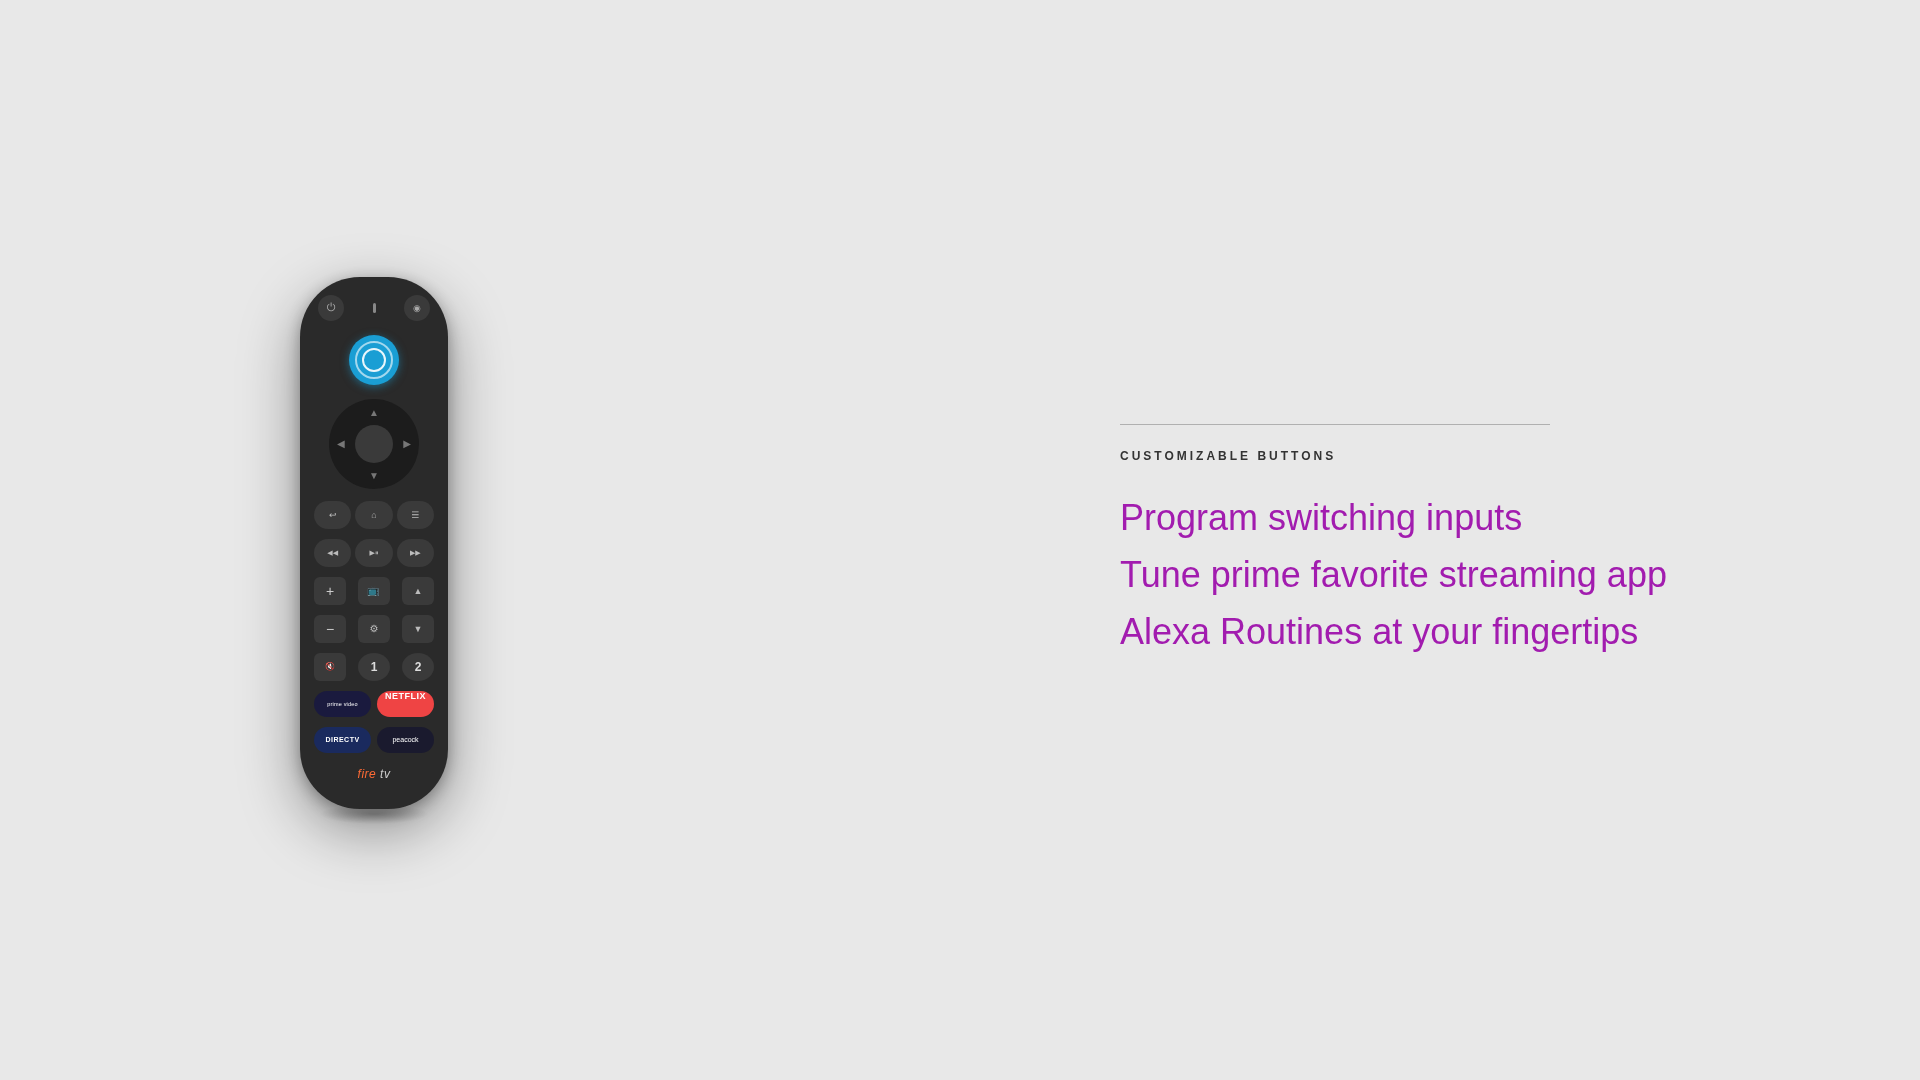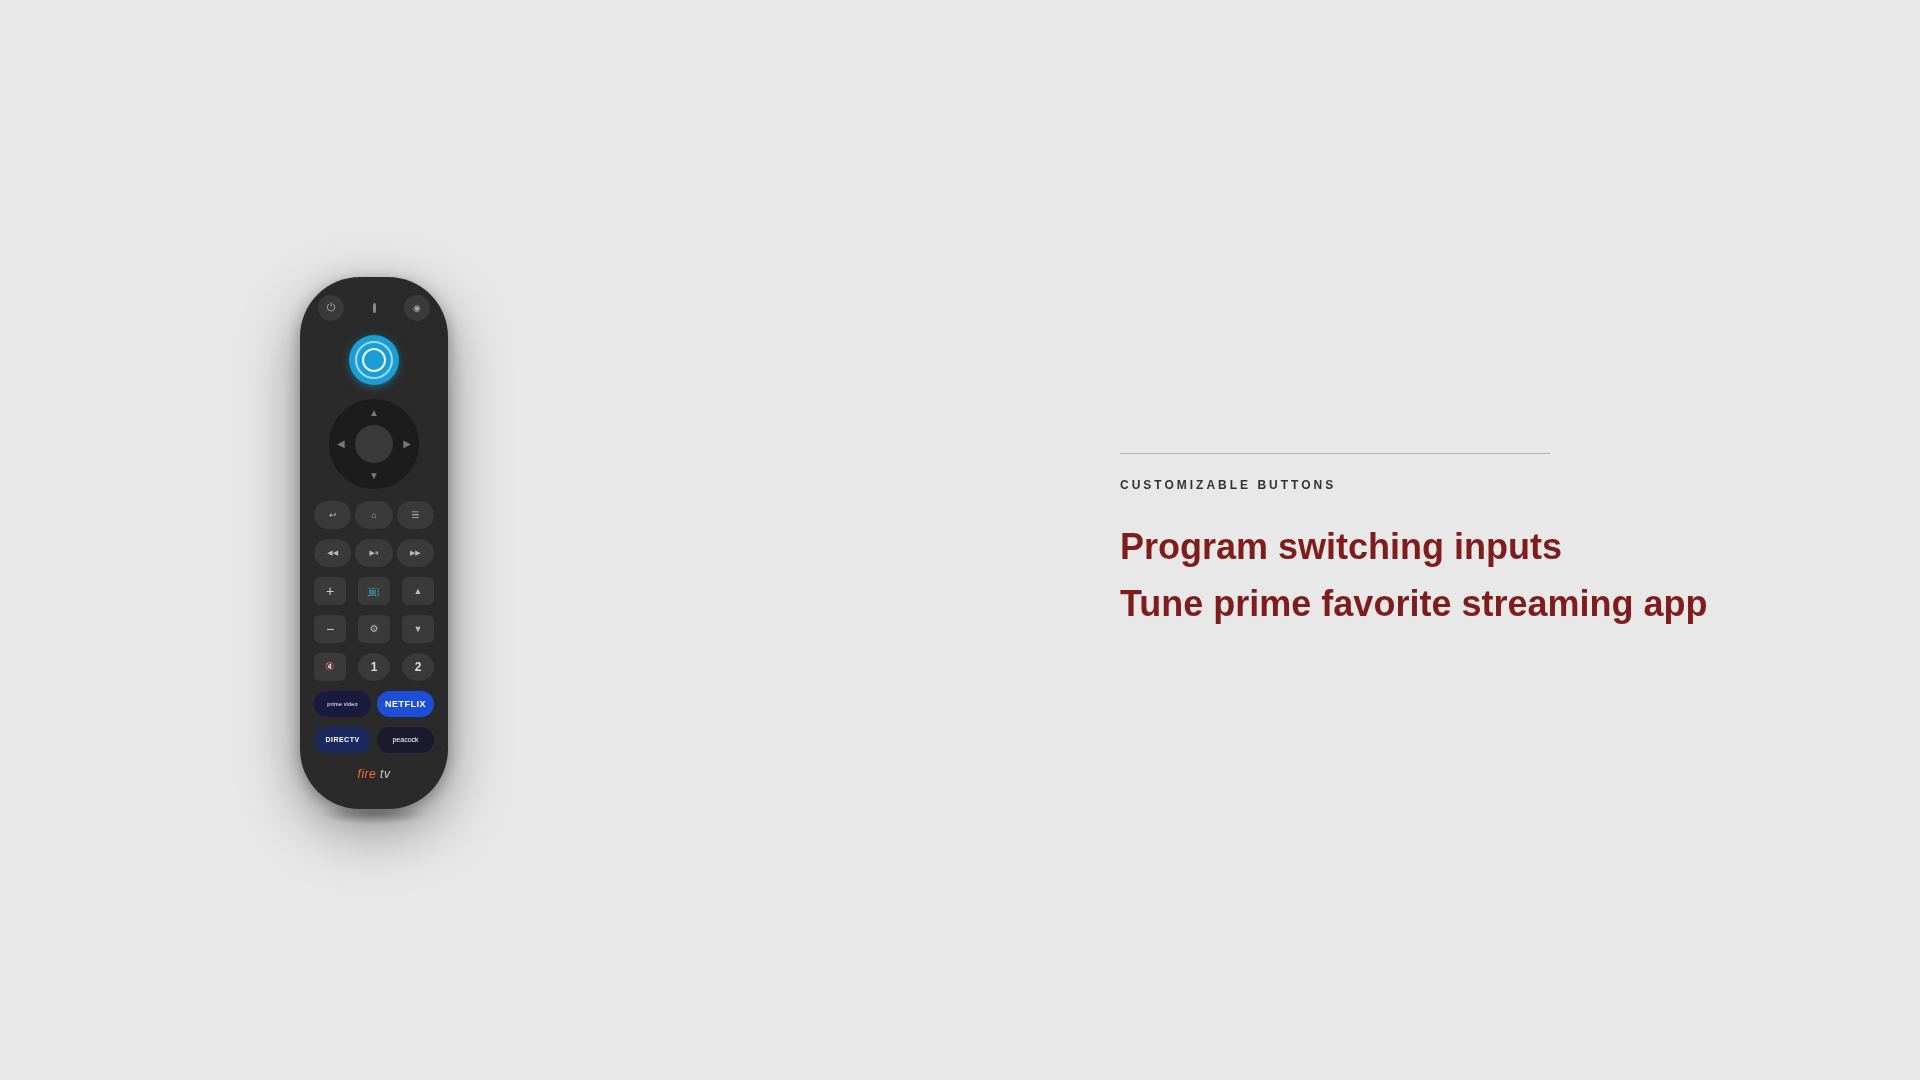--- a/index.html
+++ b/index.html
@@ -274,23 +274,22 @@
       cursor: pointer;
       font-size: 6px;
       color: white;
       gap: 2px;
     }
 
     .btn-netflix {
       flex: 1;
       height: 26px;
       border-radius: 13px;
-      background: #1d4ed8;
-      display: flex;
-      align-items: center;
+      background: #ef4444;
+      display: flex;
       justify-content: center;
       cursor: pointer;
       font-size: 9px;
       font-weight: bold;
       color: white;
       letter-spacing: 0.5px;
     }
 
     .btn-directv {
       flex: 1;
@@ -357,22 +356,22 @@
     }
 
     .feature-list {
       display: flex;
       flex-direction: column;
       gap: 10px;
     }
 
     .feature-item {
       font-size: 36px;
-      font-weight: 700;
-      color: #7f1d1d;
+      font-weight: 400;
+      color: #a21caf;
       line-height: 1.3;
     }
   </style>
 </head>
 <body>
 
 <div class="page-container">
 
   <div class="remote-container">
     <div class="remote">
@@ -490,16 +489,19 @@
   <div class="content-panel">
     <div class="divider-line"></div>
     <div class="section-label">CUSTOMIZABLE BUTTONS</div>
     <div class="feature-list">
       <div class="feature-item">
         <span>Program switching inputs</span>
       </div>
       <div class="feature-item">
         <span>Tune prime favorite streaming app</span>
       </div>
+      <div class="feature-item">
+        <span>Alexa Routines at your fingertips</span>
+      </div>
     </div>
   </div>
 
 </div>
 
 </body></html>

